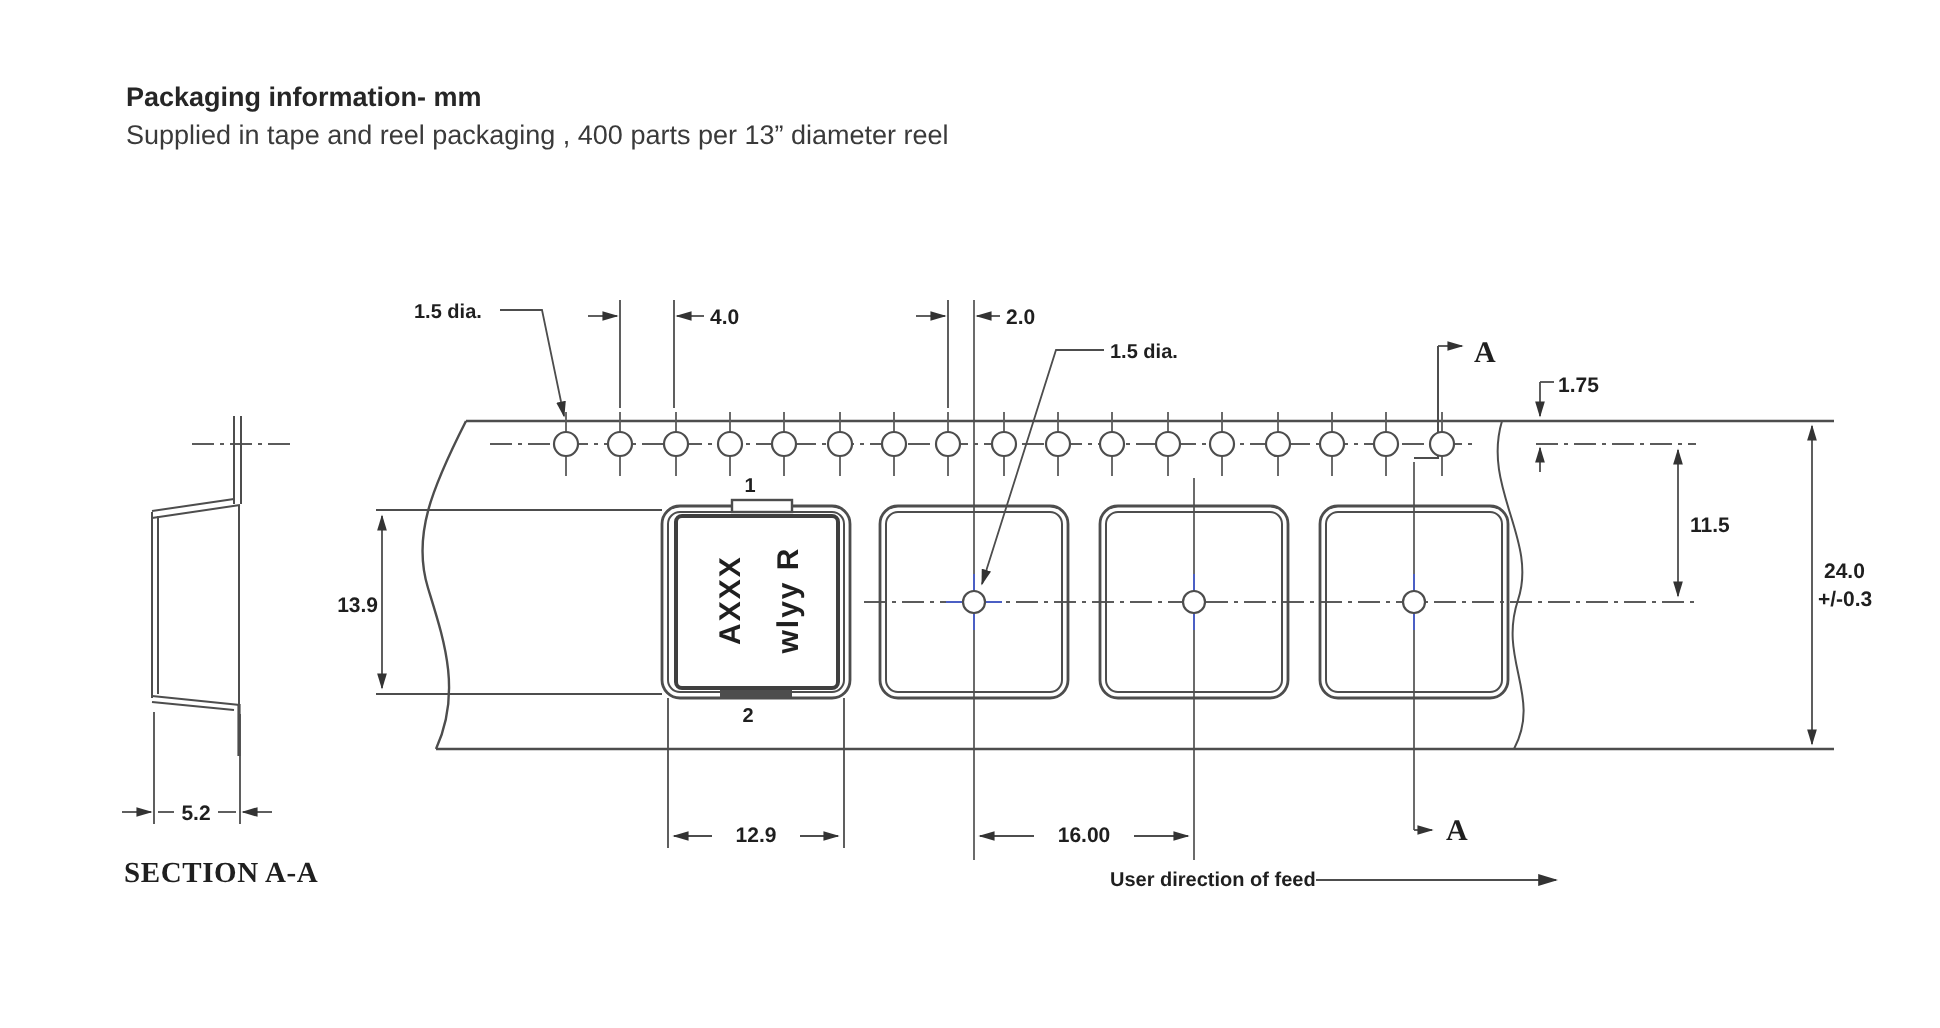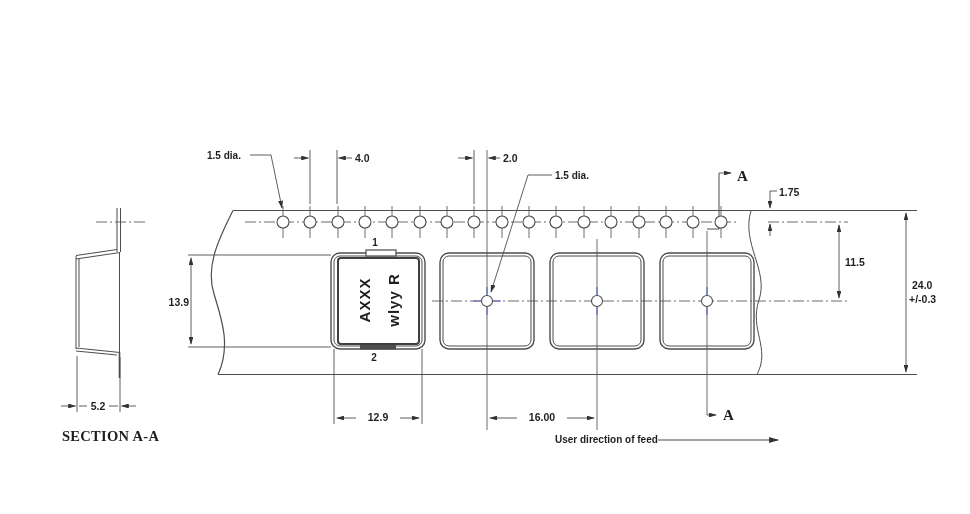--- a/index.html
+++ b/index.html
@@ -16,20 +16,22 @@
   .feed{font:bold 10px "Liberation Sans",sans-serif;}
   .mark{font:bold 15px "Liberation Sans",sans-serif;letter-spacing:1px;}
   .pin{font:bold 10px "Liberation Sans",sans-serif;}
 </style>
 </head>
 <body>
 
 <div class="page">
 
   <div class="header">
+    <div class="title">Packaging information- mm</div>
+    <div>Supplied in tape and reel packaging , 400 parts per 13” diameter reel</div>
   </div>
 
   <svg width="970" height="514" viewBox="0 0 970 514">
     <defs>
       <marker id="arr" viewBox="0 0 10 6" refX="9" refY="3" markerWidth="9" markerHeight="5.5" orient="auto-start-reverse">
         <path d="M0,0 L10,3 L0,6 Z" fill="#333"></path>
       </marker>
       <g id="hole">
         <line y1="-16" y2="16" stroke="#5b5b5b" stroke-width="0.9"></line>
         <circle r="6" fill="#fff" stroke="#4d4d4d" stroke-width="1.1"></circle>

